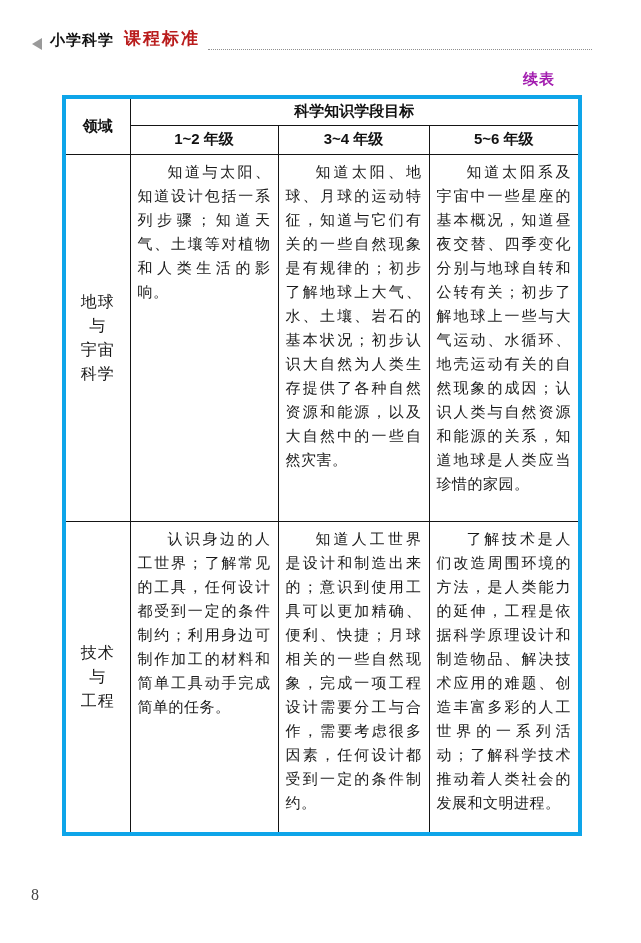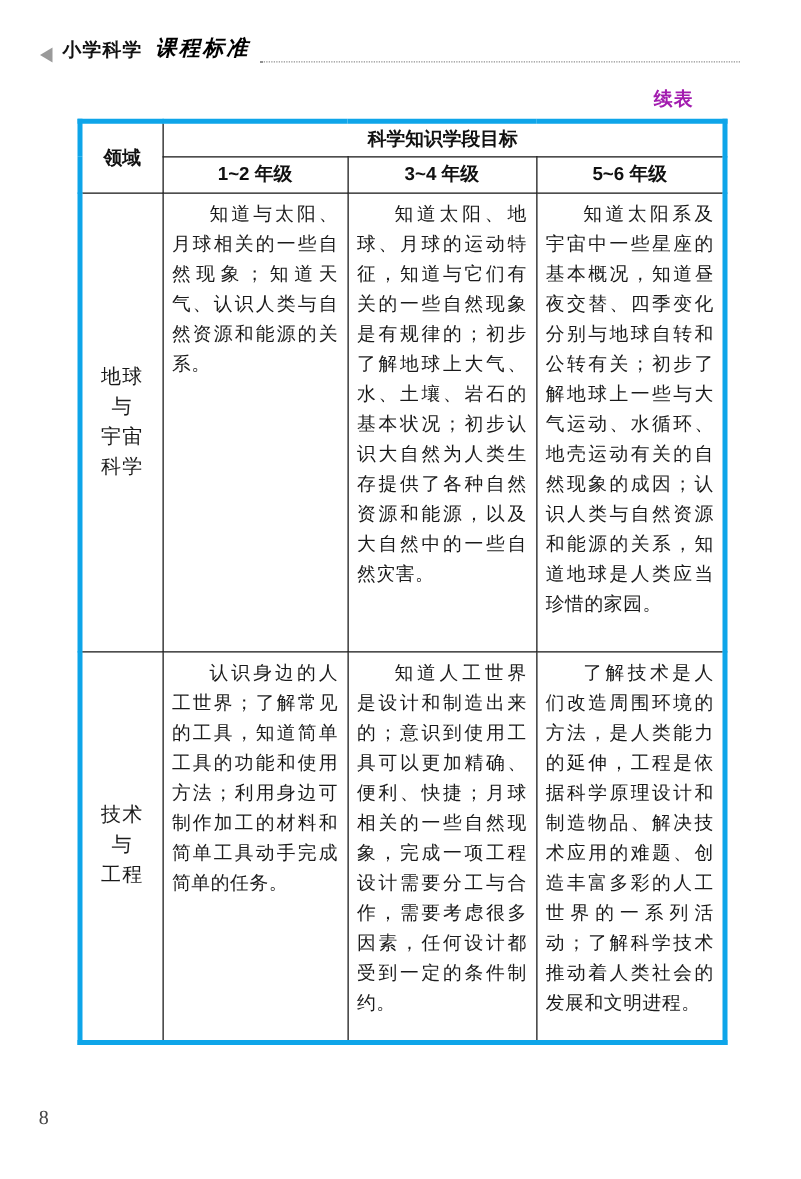--- a/index.html
+++ b/index.html
@@ -23,22 +23,22 @@
     border-bottom: 6px solid transparent;
     border-right: 10px solid #9a9a9a;
     margin-right: 8px;
   }
   .series {
     font-family: "Liberation Sans", "DejaVu Sans", sans-serif;
     font-weight: bold; font-size: 15px; letter-spacing: 1px; color: #111;
     white-space: nowrap;
   }
   .subtitle {
-    font-style: italic; font-weight: bold;
-    font-size: 17px; color: #000000; letter-spacing: 2px;
+    font-weight: bold;
+    font-size: 17px; color: #b91c1c; letter-spacing: 2px;
     margin-left: 10px; white-space: nowrap;
   }
   .dotted {
     flex: 1 1 auto; height: 0;
     border-bottom: 1px dotted #8f8f8f;
     margin-left: 8px; margin-top: 7px;
   }
 
   
   .continued {
@@ -119,30 +119,30 @@
     </tr>
   </thead>
   <tbody>
     <tr class="body-row-1">
       <td class="domain-cell">
         <div>地球</div>
         <div>与</div>
         <div>宇宙</div>
         <div>科学</div>
       </td>
-      <td class="goal-cell">知道与太阳、月球相关的一些自然现象；知道天气、认识人类与自然资源和能源的关系。</td>
+      <td class="goal-cell">知道与太阳、知道设计包括一系列步骤；知道天气、土壤等对植物和人类生活的影响。</td>
       <td class="goal-cell">知道太阳、地球、月球的运动特征，知道与它们有关的一些自然现象是有规律的；初步了解地球上大气、水、土壤、岩石的基本状况；初步认识大自然为人类生存提供了各种自然资源和能源，以及大自然中的一些自然灾害。</td>
       <td class="goal-cell">知道太阳系及宇宙中一些星座的基本概况，知道昼夜交替、四季变化分别与地球自转和公转有关；初步了解地球上一些与大气运动、水循环、地壳运动有关的自然现象的成因；认识人类与自然资源和能源的关系，知道地球是人类应当珍惜的家园。</td>
     </tr>
     <tr class="body-row-2">
       <td class="domain-cell">
         <div>技术</div>
         <div>与</div>
         <div>工程</div>
       </td>
-      <td class="goal-cell">认识身边的人工世界；了解常见的工具，知道简单工具的功能和使用方法；利用身边可制作加工的材料和简单工具动手完成简单的任务。</td>
+      <td class="goal-cell">认识身边的人工世界；了解常见的工具，任何设计都受到一定的条件制约；利用身边可制作加工的材料和简单工具动手完成简单的任务。</td>
       <td class="goal-cell">知道人工世界是设计和制造出来的；意识到使用工具可以更加精确、便利、快捷；月球相关的一些自然现象，完成一项工程设计需要分工与合作，需要考虑很多因素，任何设计都受到一定的条件制约。</td>
       <td class="goal-cell">了解技术是人们改造周围环境的方法，是人类能力的延伸，工程是依据科学原理设计和制造物品、解决技术应用的难题、创造丰富多彩的人工世界的一系列活动；了解科学技术推动着人类社会的发展和文明进程。</td>
     </tr>
   </tbody>
 </table>
 
 <div class="page-number">8</div>
 
 </body></html>

